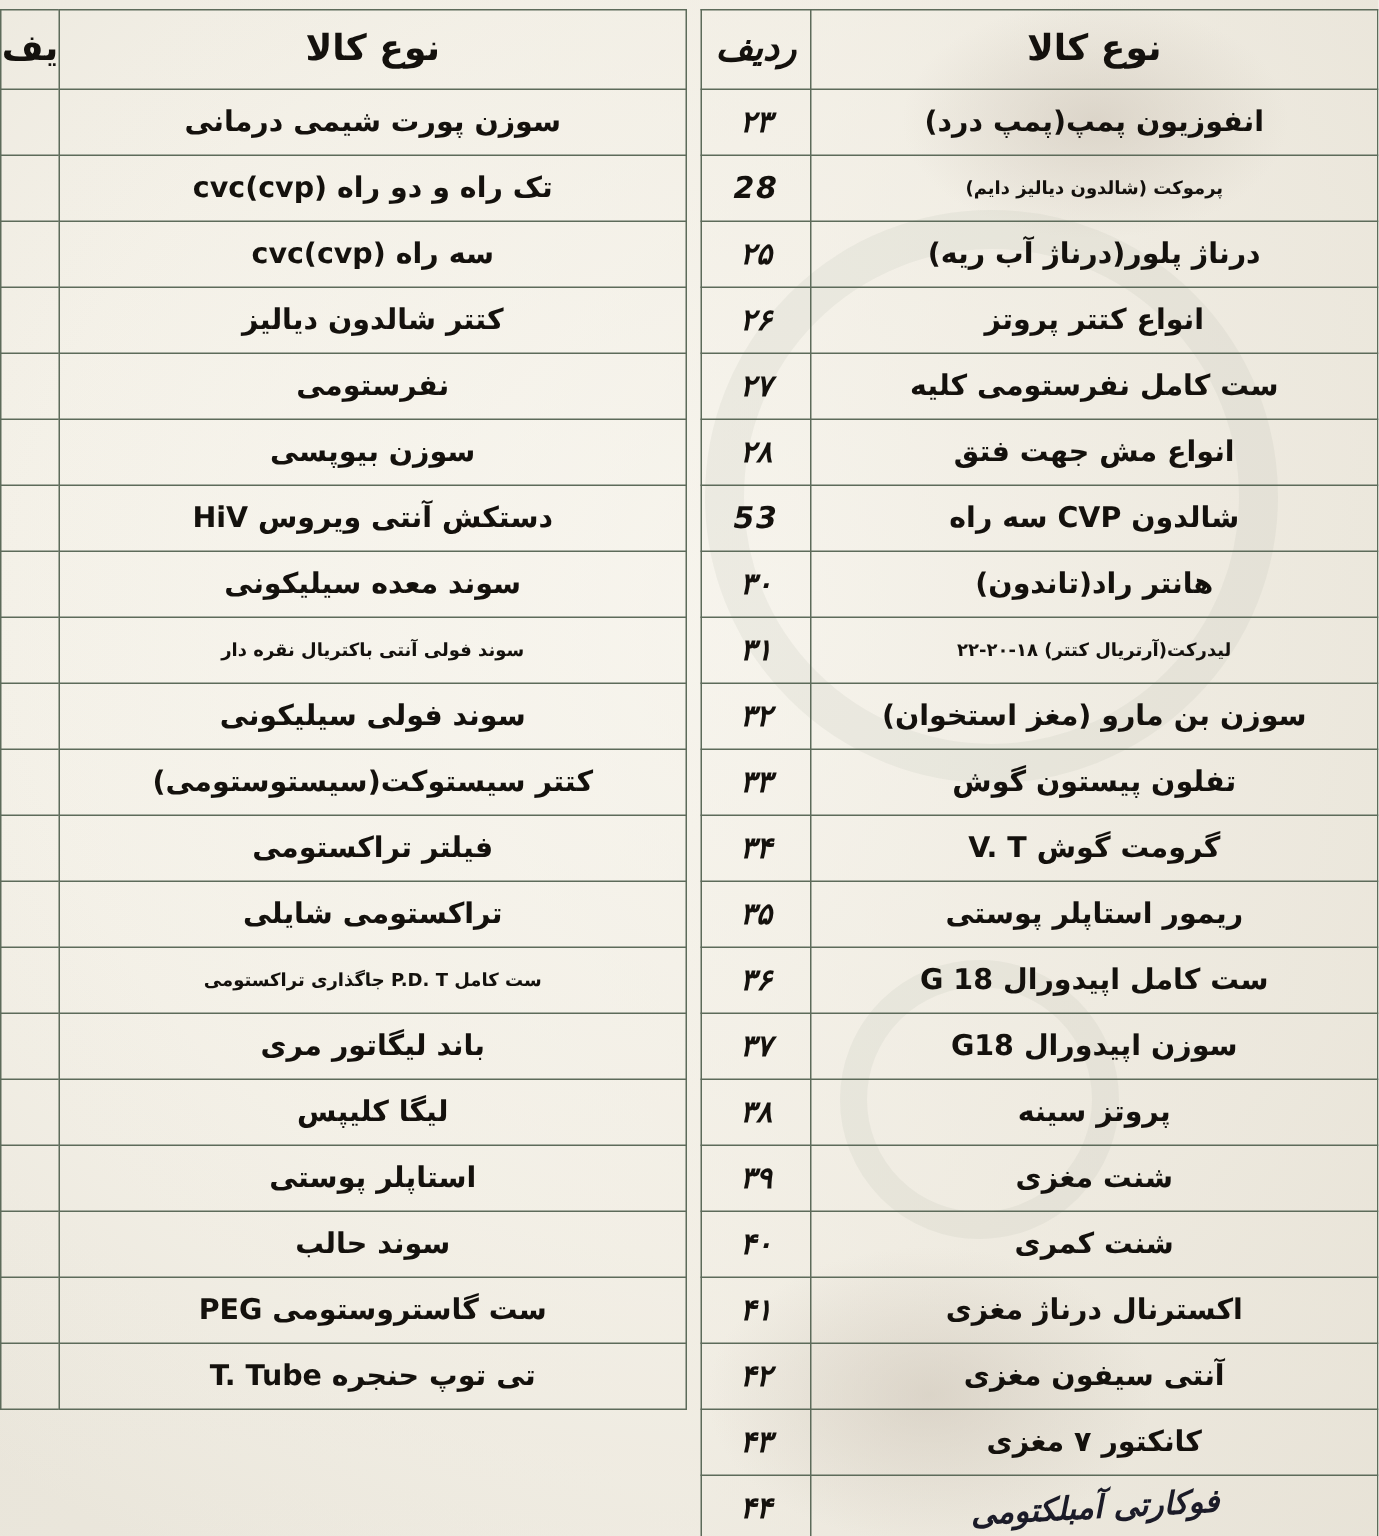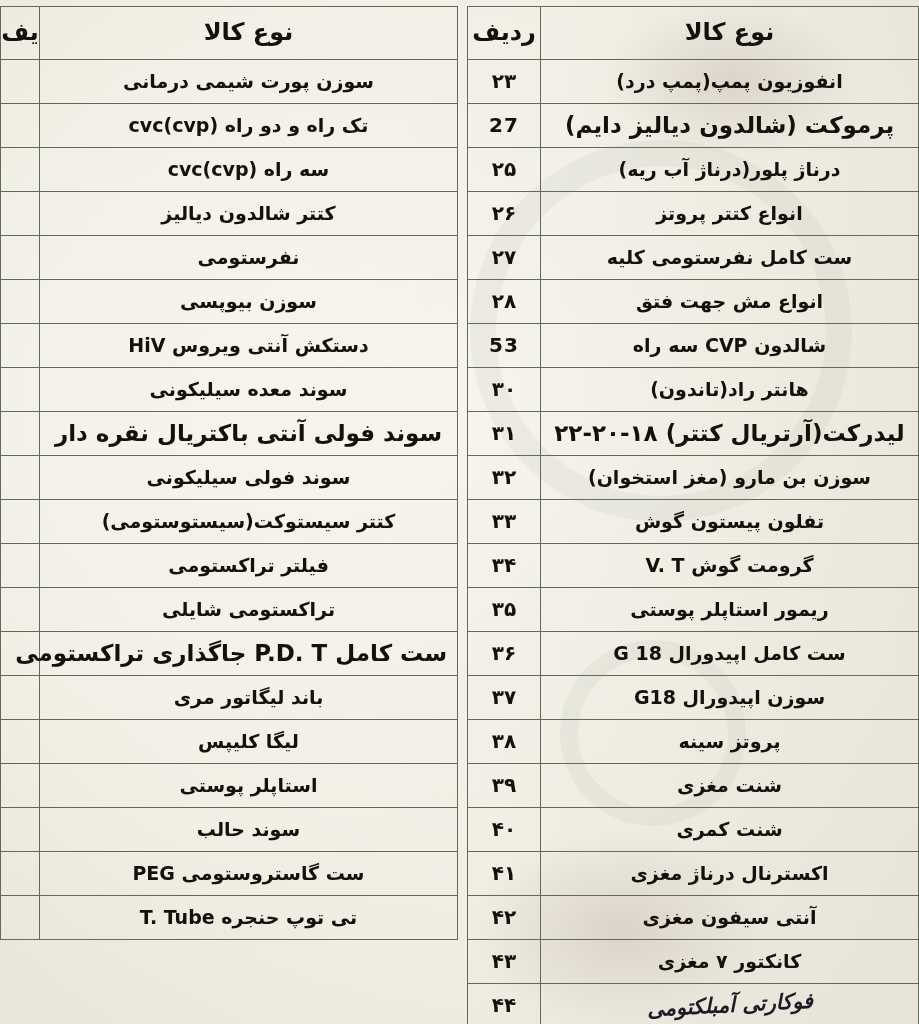--- a/index.html
+++ b/index.html
@@ -74,21 +74,21 @@
     right: 0px;
     width: 452px;
   }
   .tbl-left {
     position: absolute;
     top: 6px;
     left: 0px;
     width: 458px;
   }
 
-  .col-num { width: 72px; letter-spacing: 1px; }
+  .col-num { width: 72px; letter-spacing: 1px; font-style: italic; }
   .col-name { width: auto; }
   .col-edge { width: 38px; }
 
   .hdr td {
     height: 52px;
     font-size: 24px;
   }
   .rowcell {
     height: 43px;
     padding: 0 10px;
@@ -100,21 +100,21 @@
   
   .handwriting {
     font-family: "DejaVu Serif", "Liberation Serif", serif;
     font-style: italic;
     font-size: 21px;
     color: #1b1b28;
     transform: rotate(-3deg);
     display: inline-block;
   }
 
-  .smalltext { font-size: 23px; margin-left: 36px; }
+  .smalltext { font-size: 12px; margin-left: 36px; }
 </style>
 </head>
 <body>
 
 <div id="page">
   <div class="watermark wm1"></div>
   <div class="watermark wm2"></div>
   <div class="blotch b1"></div>
   <div class="blotch b2"></div>
 
@@ -125,21 +125,21 @@
         <tr class="hdr">
           <td class="col-name">نوع کالا</td>
           <td class="col-num">ردیف</td>
         </tr>
       <tr>
             <td class="rowcell col-name">انفوزیون پمپ(پمپ درد)</td>
             <td class="rowcell rownum col-num">۲۳</td>
           </tr>
           <tr>
             <td class="rowcell col-name smalltext">پرموکت (شالدون دیالیز دایم)</td>
-            <td class="rowcell rownum col-num">27</td>
+            <td class="rowcell rownum col-num">28</td>
           </tr>
           <tr>
             <td class="rowcell col-name">درناژ پلور(درناژ آب ریه)</td>
             <td class="rowcell rownum col-num">۲۵</td>
           </tr>
           <tr>
             <td class="rowcell col-name">انواع کتتر پروتز</td>
             <td class="rowcell rownum col-num">۲۶</td>
           </tr>
           <tr>

